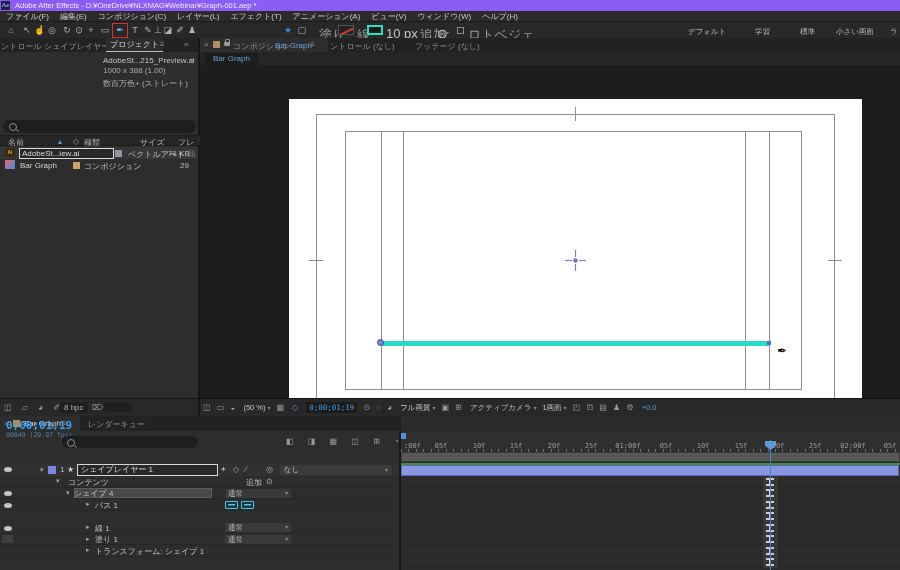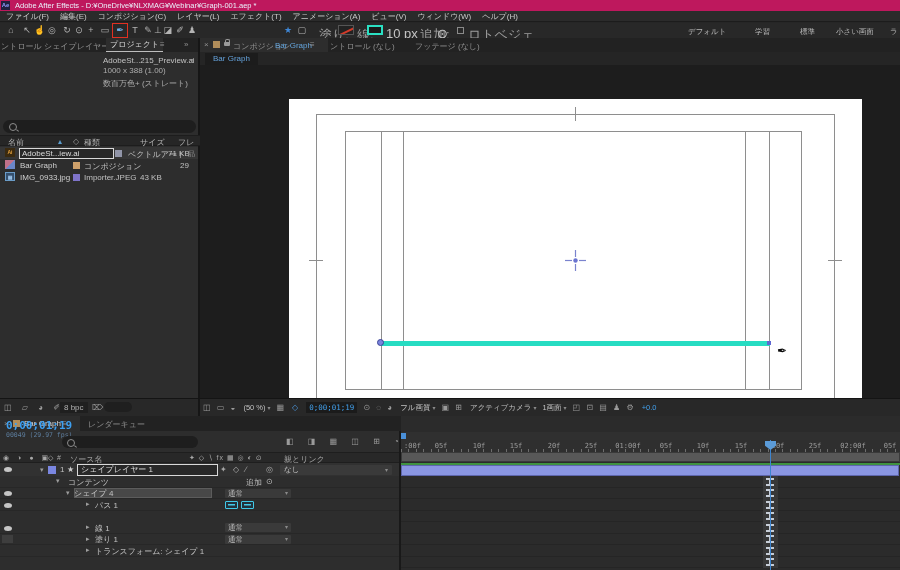--- a/index.html
+++ b/index.html
@@ -2,21 +2,21 @@
 <html><head>
 <meta charset="utf-8">
 <style>
   html,body{margin:0;padding:0;background:#111;}
   body{width:900px;height:570px;overflow:hidden;font-family:"Liberation Sans",sans-serif;}
   #app{position:relative;width:900px;height:570px;background:#262626;font-size:8px;color:#c0c0c0;}
   .abs{position:absolute;}
   .nowrap{white-space:nowrap;}
 
   
-  .titlebar{left:0;top:0;width:900px;height:11px;background:#be185d;color:#eaf0fb;font-size:7.5px;line-height:11px;}
+  .titlebar{left:0;top:0;width:900px;height:11px;background:#8b5cf6;color:#eaf0fb;font-size:7.5px;line-height:11px;}
   .aelogo{left:1px;top:1px;width:9px;height:9px;background:#20203f;color:#8f9bff;font-size:6px;font-weight:bold;text-align:center;line-height:9px;}
   .titletext{left:15px;top:0;line-height:11px;}
 
   
   .menubar{left:0;top:11px;width:900px;height:11px;background:#2b2b2b;border-bottom:1px solid #1c1c1c;display:flex;align-items:center;gap:11px;padding-left:6px;box-sizing:border-box;font-size:8px;color:#c9c9c9;}
   .menubar span{cursor:default;}
 
   
   .toolbar{left:0;top:23px;width:900px;height:15px;background:#282828;border-bottom:1px solid #141414;}
   .tool{position:absolute;top:1px;width:12px;height:13px;text-align:center;line-height:13px;font-size:9px;color:#b4b4b4;}
@@ -204,27 +204,20 @@
 
       <span class="abs" style="left:168px;top:1.5px">71 KB</span>
       <span class="abs" style="left:188px;top:1.5px;color:#9a9a9a;font-size:7px">品</span>
     </div>
     <div class="prow" style="top:121px">
       <div class="fileicon" style="background:linear-gradient(135deg,#c0708a 50%,#6a86c8 50%)"></div>
       <span class="abs nowrap" style="left:20px;top:1.5px;color:#d0d0d0">Bar Graph</span>
       <div class="plabel" style="left:73px;background:#cfa16b"></div>
       <span class="abs nowrap" style="left:84px;top:1.5px">コンポジション</span>
       <span class="abs" style="left:180px;top:1.5px">29</span>
-    </div>
-    <div class="prow" style="top:133px">
-      <div class="fileicon" style="background:#35506e;color:#9cc4ea;border:1px solid #6a9cc8;box-sizing:border-box">▦</div>
-      <span class="abs nowrap" style="left:20px;top:1.5px;color:#d0d0d0">IMG_0933.jpg</span>
-      <div class="plabel" style="left:73px;background:#7f74ca"></div>
-      <span class="abs nowrap" style="left:84px;top:1.5px">Importer.JPEG</span>
-      <span class="abs" style="left:140px;top:1.5px">43 KB</span>
     </div>
   </div>
 
   <div class="abs" style="left:0;top:398px;width:200px;height:18px;background:#282828;border-top:1px solid #141414;border-right:2px solid #161616;box-sizing:border-box">
     <span class="abs" style="left:4px;top:4px;color:#9a9a9a;letter-spacing:4px;font-size:8px">◫ ▱ ◕ ✐</span>
     <span class="abs" style="left:60px;top:3px;background:#1f1f1f;padding:1px 4px;color:#b0b0b0">8 bpc</span>
     <span class="abs" style="left:92px;top:4px;color:#9a9a9a">⌦</span>
     <div class="abs" style="left:104px;top:3px;width:28px;height:10px;background:#1f1f1f;border-radius:6px"></div>
   </div>
 
@@ -314,28 +307,20 @@
       <span class="abs dimtext nowrap" style="left:88px;top:2.5px">レンダーキュー</span>
     </div>
 
     <div class="bigtc">0;00;01;19</div>
     <div class="frinfo">00049 (29.97 fps)</div>
     <div class="abs searchbox" style="left:62px;top:20px;width:136px;height:12px">
       <div class="abs mag" style="left:5px;top:3px"></div>
     </div>
     <span class="abs" style="left:286px;top:21px;color:#9a9a9a;font-size:8px;letter-spacing:6px">◧ ◨ ▦ ◫ ⊞ ◔</span>
 
-    <div class="tlhead">
-      <span class="abs" style="left:3px;top:1px;letter-spacing:3px">◉ ◑ ● ▣</span>
-      <span class="abs" style="left:48px;top:1px">◇</span>
-      <span class="abs" style="left:57px;top:1px">#</span>
-      <span class="abs" style="left:70px;top:1px;font-size:8px">ソース名</span>
-      <span class="abs nowrap" style="left:189px;top:1px;letter-spacing:1px">✦ ◇ ∖ fx ▦ ◎ ◐ ⊙</span>
-      <span class="abs nowrap" style="left:284px;top:1px;font-size:8px">親とリンク</span>
-    </div>
 
     <div class="layerrow">
       <div class="eyeon" style="top:4px"></div>
       <span class="abs" style="left:40px;top:2.5px;font-size:7px;color:#9d9d9d">▾</span>
       <div class="abs" style="left:48px;top:3px;width:8px;height:8px;background:#7a86e0"></div>
       <span class="abs" style="left:60px;top:2px">1</span>
       <span class="abs" style="left:67px;top:2px;color:#cccccc">★</span>
       <span class="abs editbox nowrap" style="left:77px;top:1px;width:133px;height:10px;line-height:10px;padding:0 3px">シェイプレイヤー 1</span>
       <span class="abs nowrap" style="left:220px;top:2px;letter-spacing:2px;color:#a8a8a8">✦ ◇ ∕</span>
       <span class="abs" style="left:266px;top:2px;color:#a8a8a8">◎</span>

